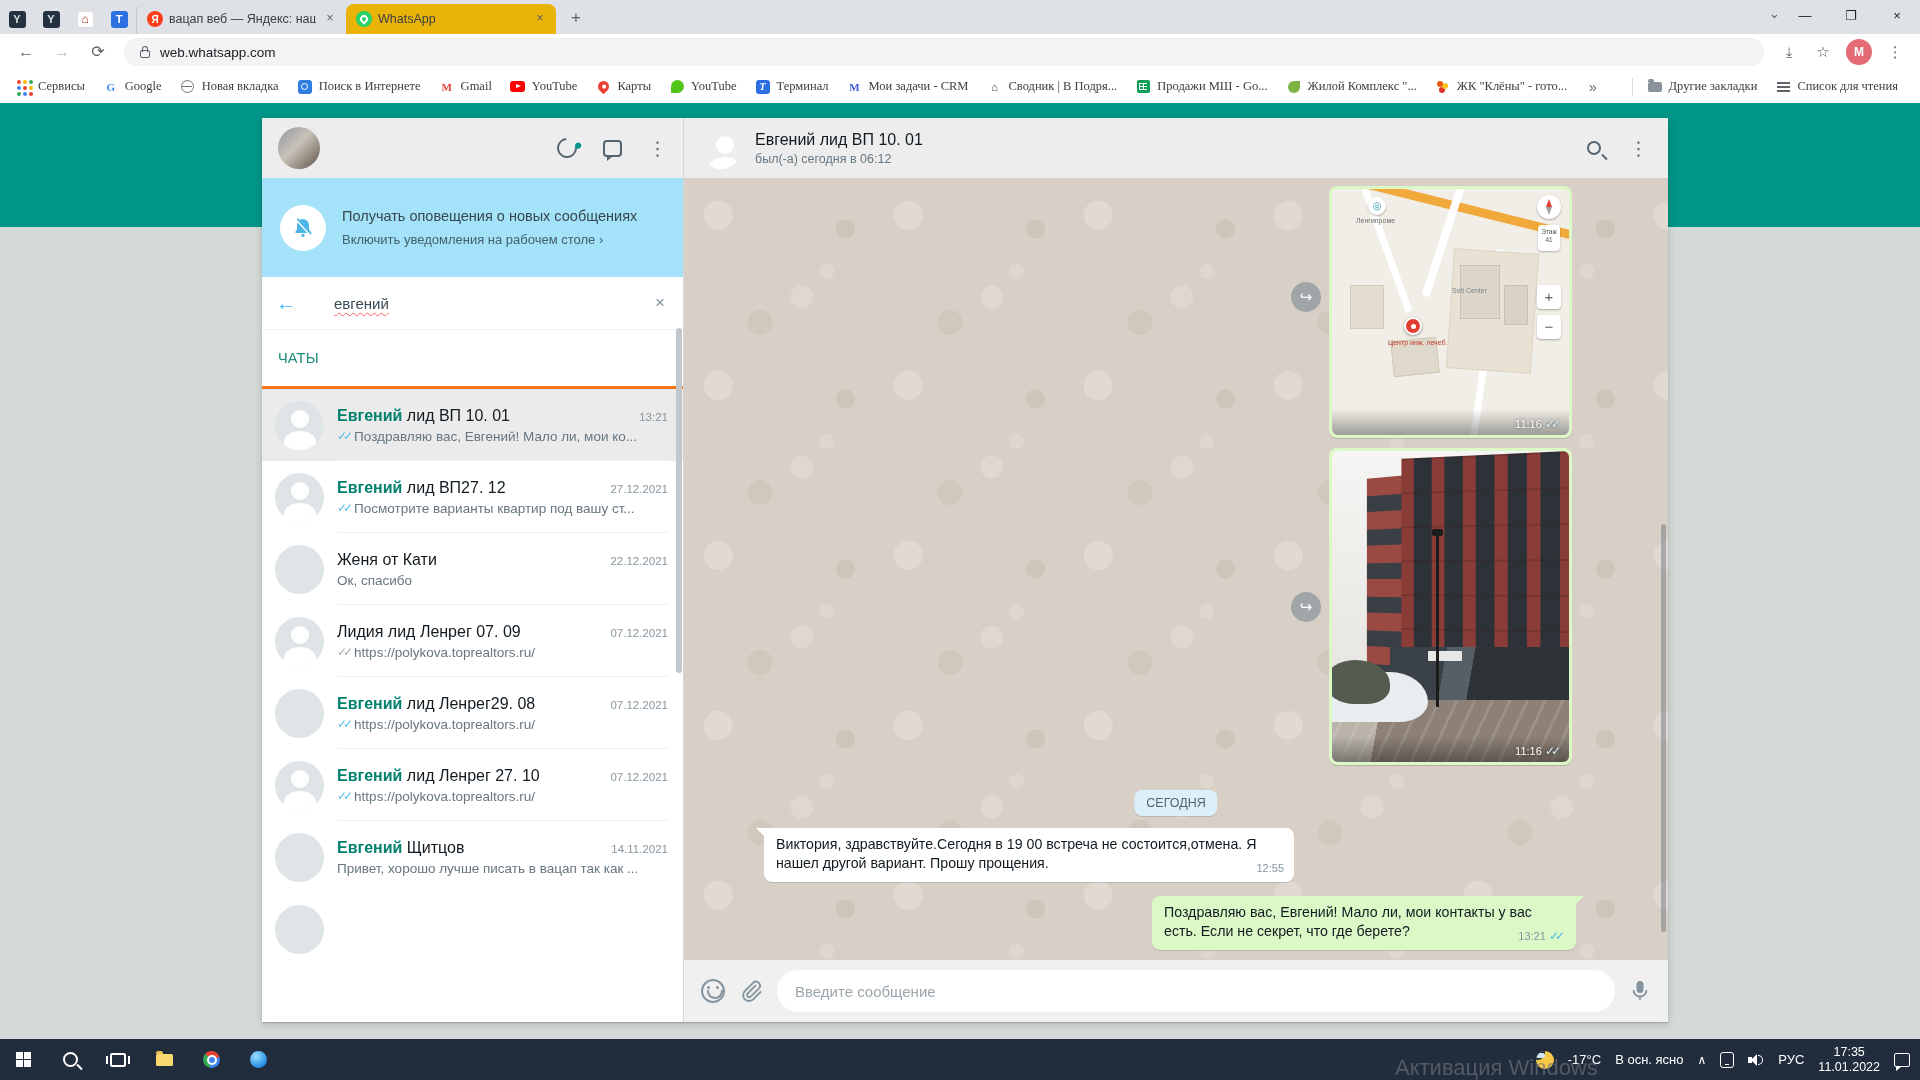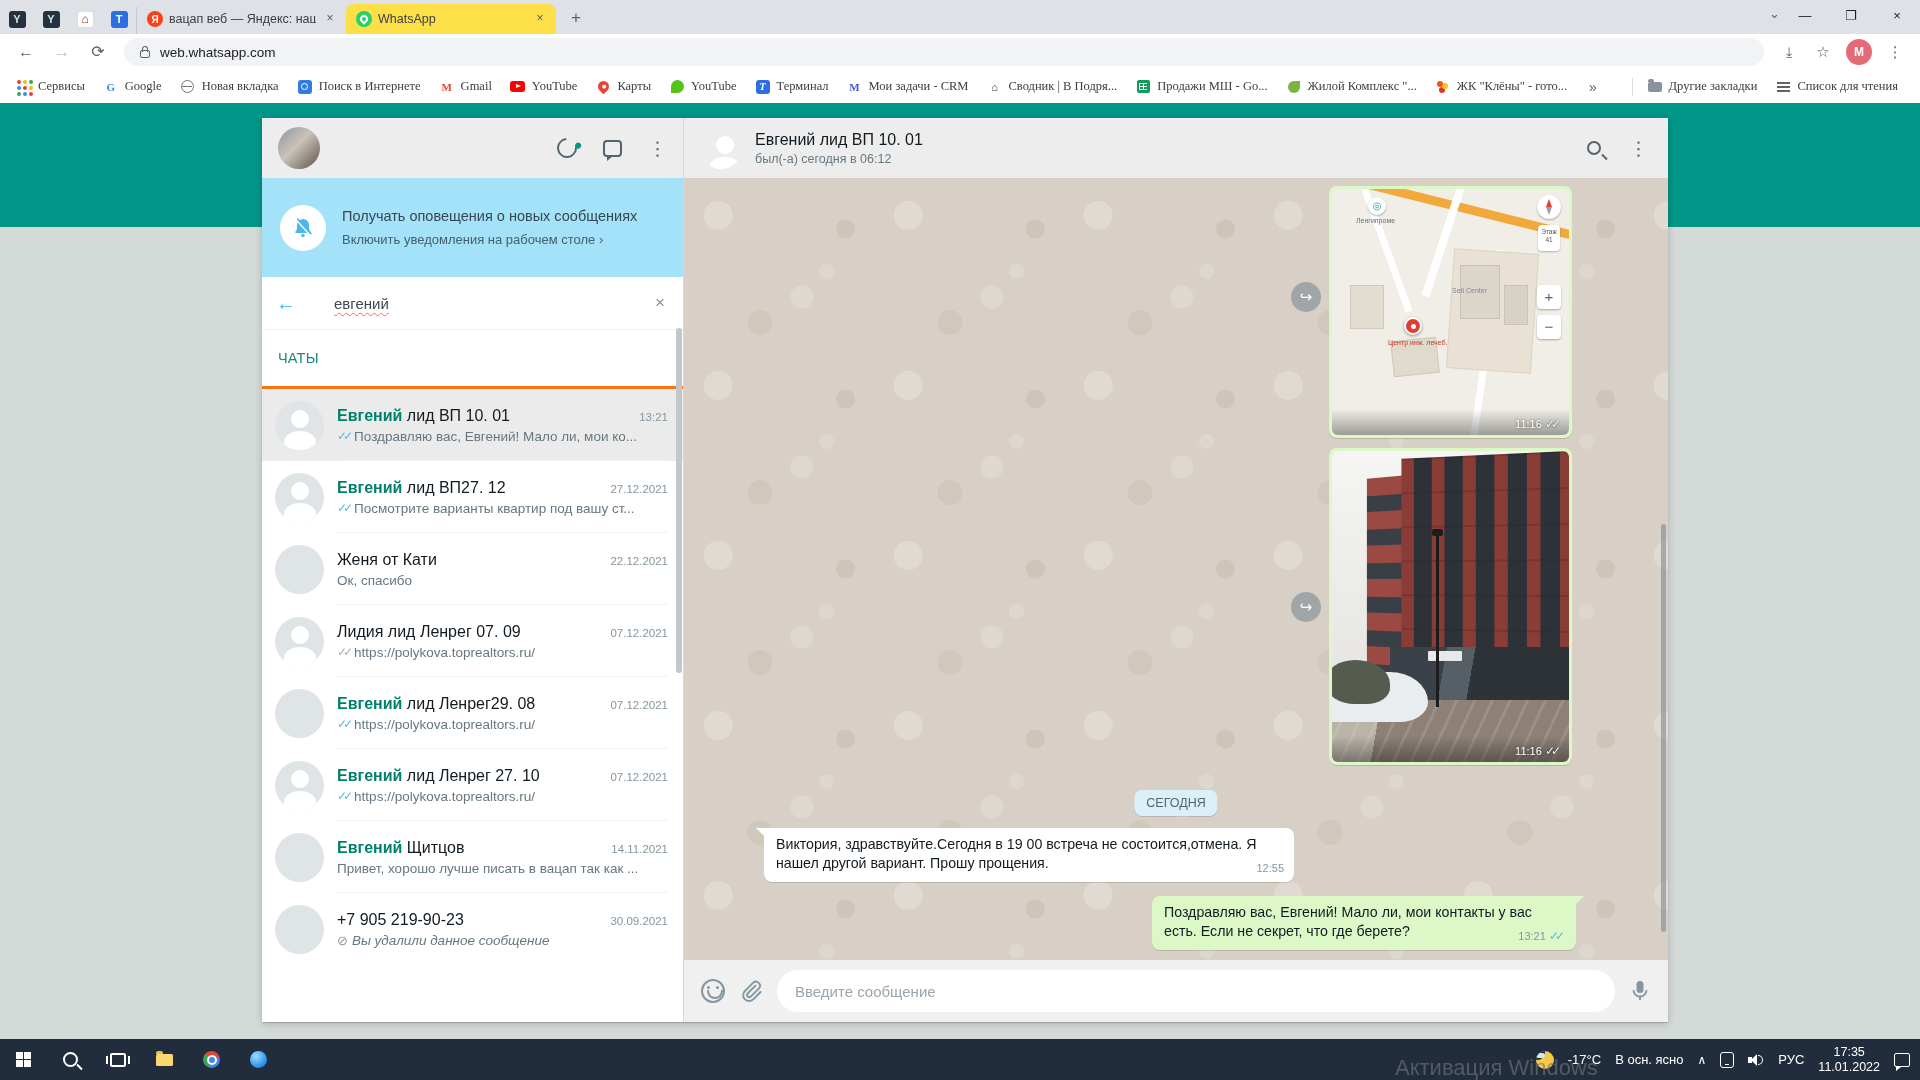--- a/index.html
+++ b/index.html
@@ -7,21 +7,21 @@
 
   
   #tabstrip { position:absolute; left:0; top:0; width:1920px; height:34px; background:#dee1e6; display:flex; align-items:flex-end; }
   .pinned { width:34px; height:30px; display:flex; align-items:center; justify-content:center; border-radius:8px 8px 0 0; }
   .pin-ico { width:17px; height:17px; border-radius:3px; display:flex; align-items:center; justify-content:center; font-size:11px; font-weight:bold; }
   .pin-y { background:#253041; color:#cfe3e0; }
   .pin-home { background:#fff; color:#b0271f; border:1px solid #ddd; font-size:12px; }
   .pin-t { background:#2c6fe3; color:#fff; }
   .tab { height:30px; display:flex; align-items:center; padding:0 8px 0 10px; width:210px; border-radius:8px 8px 0 0; color:#3c4043; font-size:12.5px; }
   .tab.inactive { border-left:1px solid #c4c7cb; }
-  .tab.active { background:#fde047; }
+  .tab.active { background:#eab308; }
   .tab .title { flex:1; white-space:nowrap; overflow:hidden; margin:0 6px; }
   .favicon { width:16px; height:16px; border-radius:50%; flex:none; display:flex; align-items:center; justify-content:center; color:#fff; font-size:10px; font-weight:bold; }
   .fav-ya { background:#fc3f1d; }
   .fav-wa { background:#25d366; position:relative; }
   .fav-wa i { display:block; width:8px; height:8px; border:2px solid #fff; border-radius:50% 50% 50% 0; transform:rotate(-45deg); }
   .tabx { width:16px; height:16px; border-radius:50%; text-align:center; line-height:15px; font-size:12px; color:#5f6368; flex:none; }
   .newtab { width:28px; height:28px; margin:0 0 1px 6px; border-radius:50%; text-align:center; line-height:26px; font-size:17px; color:#5f6368; }
   #winctl { position:absolute; right:0; top:0; height:34px; display:flex; }
   #winctl div { width:46px; text-align:center; line-height:32px; color:#202124; font-size:13px; }
   #tabsearch { position:absolute; right:140px; top:6px; color:#5f6368; font-size:13px; }
@@ -523,30 +523,20 @@
                 <span class="cname"><b>Евгений</b><span> Щитцов</span></span>
                 <span class="ctime">14.11.2021</span>
               </div>
             <div class="line2">
                 <span class="ptext">Привет, хорошо лучше писать в вацап так как ...</span>
               </div>
           </div>
         </div>
         <div class="row">
           <div class="av av-p9"></div>
-          <div class="row-main">
-            <div class="line1">
-                <span class="cname"><span>+7 905 219-90-23</span></span>
-                <span class="ctime">30.09.2021</span>
-              </div>
-            <div class="line2">
-                <span class="delmark">⊘</span>
-                <span class="ptext italic">Вы удалили данное сообщение</span>
-              </div>
-          </div>
         </div>
       </div>
       <div id="sb-scroll"></div>
     </div>
 
     <div id="chatcol">
       <div id="chat-header">
         <div class="round-av av-default av" style="width:42px;height:42px;"></div>
         <div id="chat-title-block">
           <div id="chat-name">Евгений лид ВП 10. 01</div>

